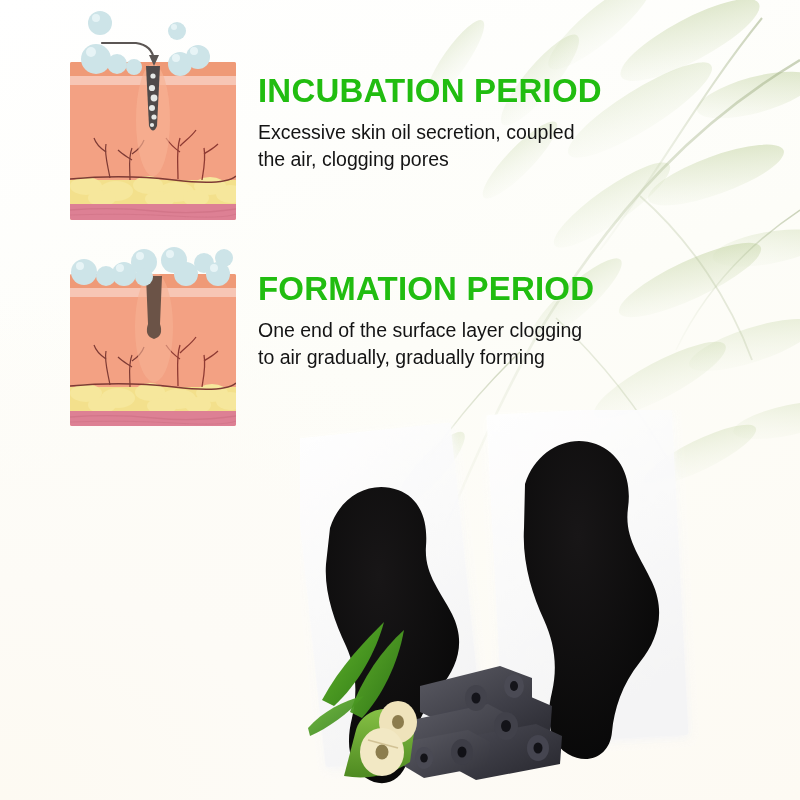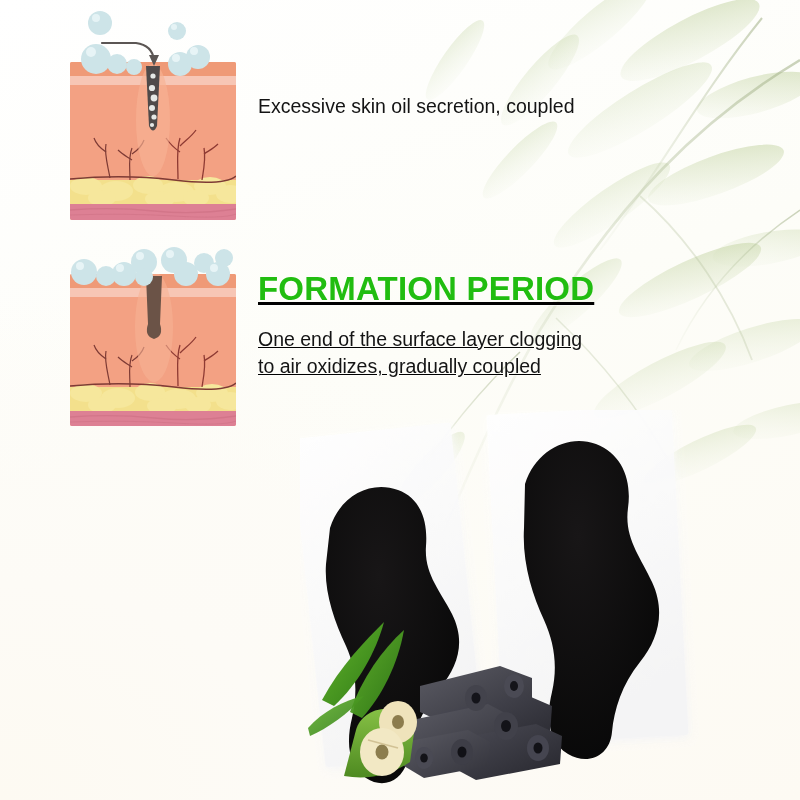--- a/index.html
+++ b/index.html
@@ -25,36 +25,36 @@
   .panel{ position:absolute; }
 
   
   #diagram-1{ left:64px; top:2px;  width:178px; height:222px; }
   #diagram-2{ left:64px; top:232px; width:178px; height:198px; }
   .diagram svg{ width:100%; height:100%; display:block; }
 
   
   .text-block{ position:absolute; }
   #section-1-text{ left:258px; top:74px;  width:400px; }
-  #section-2-text{ left:258px; top:272px; width:452px;text-decoration:underline; }
+  #section-2-text{ left:258px; top:272px; width:452px; }
 
   .heading{
     color:#21bd10;
     font-size:33px;
     font-weight:bold;
     letter-spacing:0.2px;
     line-height:1.05;
     white-space:nowrap;
     text-shadow:0 1px 1px rgba(255,255,255,.6);
   }
   .body-text{
     color:#141414;
     font-size:19.5px;
     line-height:1.42;
-    margin-top:19px;
+    margin-top:10px;
     text-shadow:0 1px 1px rgba(255,255,255,.55);
   }
   .body-text p{ white-space:nowrap; }
 
   
   #product-photo{ left:300px; top:410px; width:500px; height:390px; }
   #product-photo svg{ width:100%; height:100%; display:block; }
   #charcoal-photo{ left:300px; top:600px; width:270px; height:200px; }
   #charcoal-photo svg{ width:100%; height:100%; display:block; }
 </style>
@@ -264,30 +264,32 @@
       <circle cx="122" cy="42" r="12" fill="#cde4e8"></circle>
       <circle cx="140" cy="31" r="10" fill="#cde4e8"></circle>
       <circle cx="154" cy="42" r="12" fill="#cde4e8"></circle>
       <circle cx="150" cy="36" r="4" fill="#eaf5f7" opacity=".9"></circle>
       <circle cx="160" cy="26" r="9" fill="#cde4e8"></circle>
     </g>
   </svg>
 </div>
 
 <div class="text-block" id="section-1-text">
+  <div class="heading">INCUBATION PERIOD</div>
   <div class="body-text">
     <p>Excessive skin oil secretion, coupled</p>
+    <p>the air, clogging pores</p>
   </div>
 </div>
 
 <div class="text-block" id="section-2-text">
   <div class="heading">FORMATION PERIOD</div>
   <div class="body-text">
     <p>One end of the surface layer clogging</p>
-    <p>to air oxidizes, gradually coupled</p>
+    <p>to air gradually, gradually forming</p>
   </div>
 </div>
 
 <div class="panel" id="product-photo">
   <svg viewBox="0 0 500 390">
     <defs>
       <linearGradient id="paperG" x1="0" y1="0" x2="0.3" y2="1">
         <stop offset="0%" stop-color="#ffffff"></stop>
         <stop offset="100%" stop-color="#f4f4f6"></stop>
       </linearGradient>

